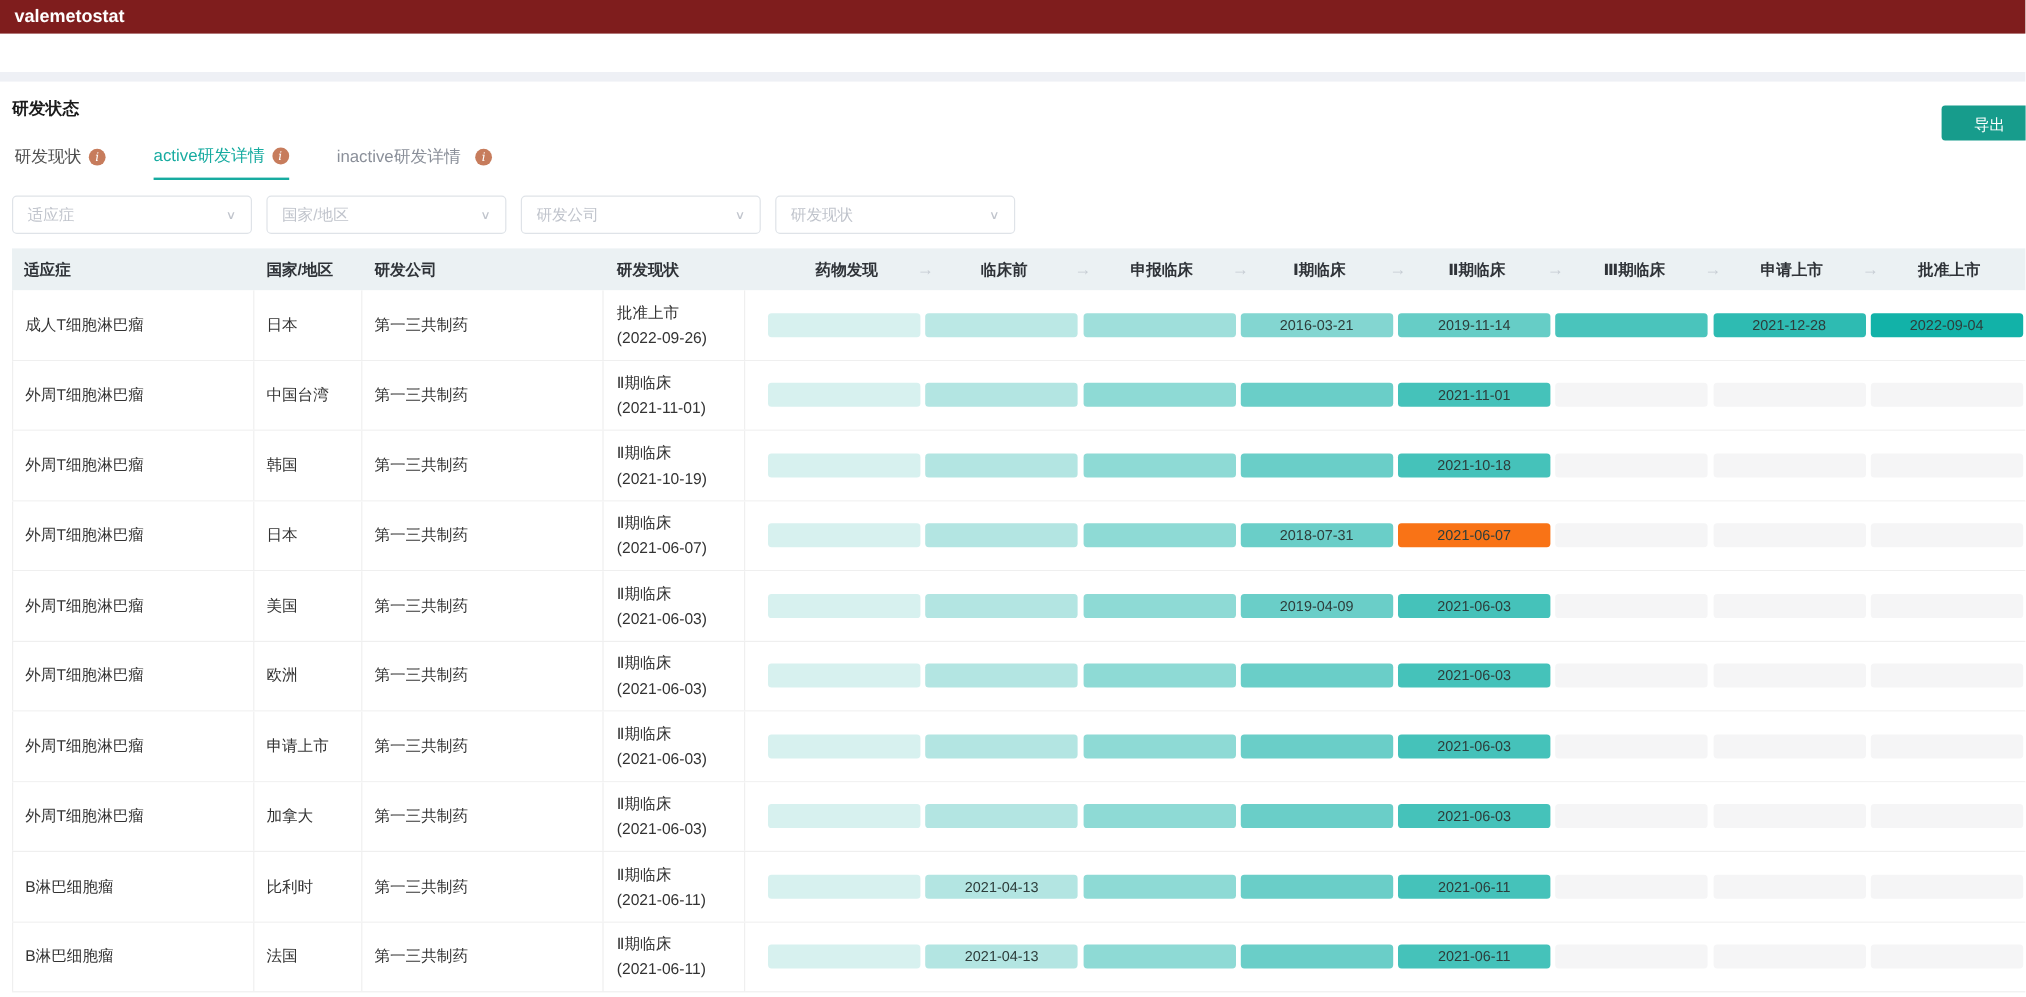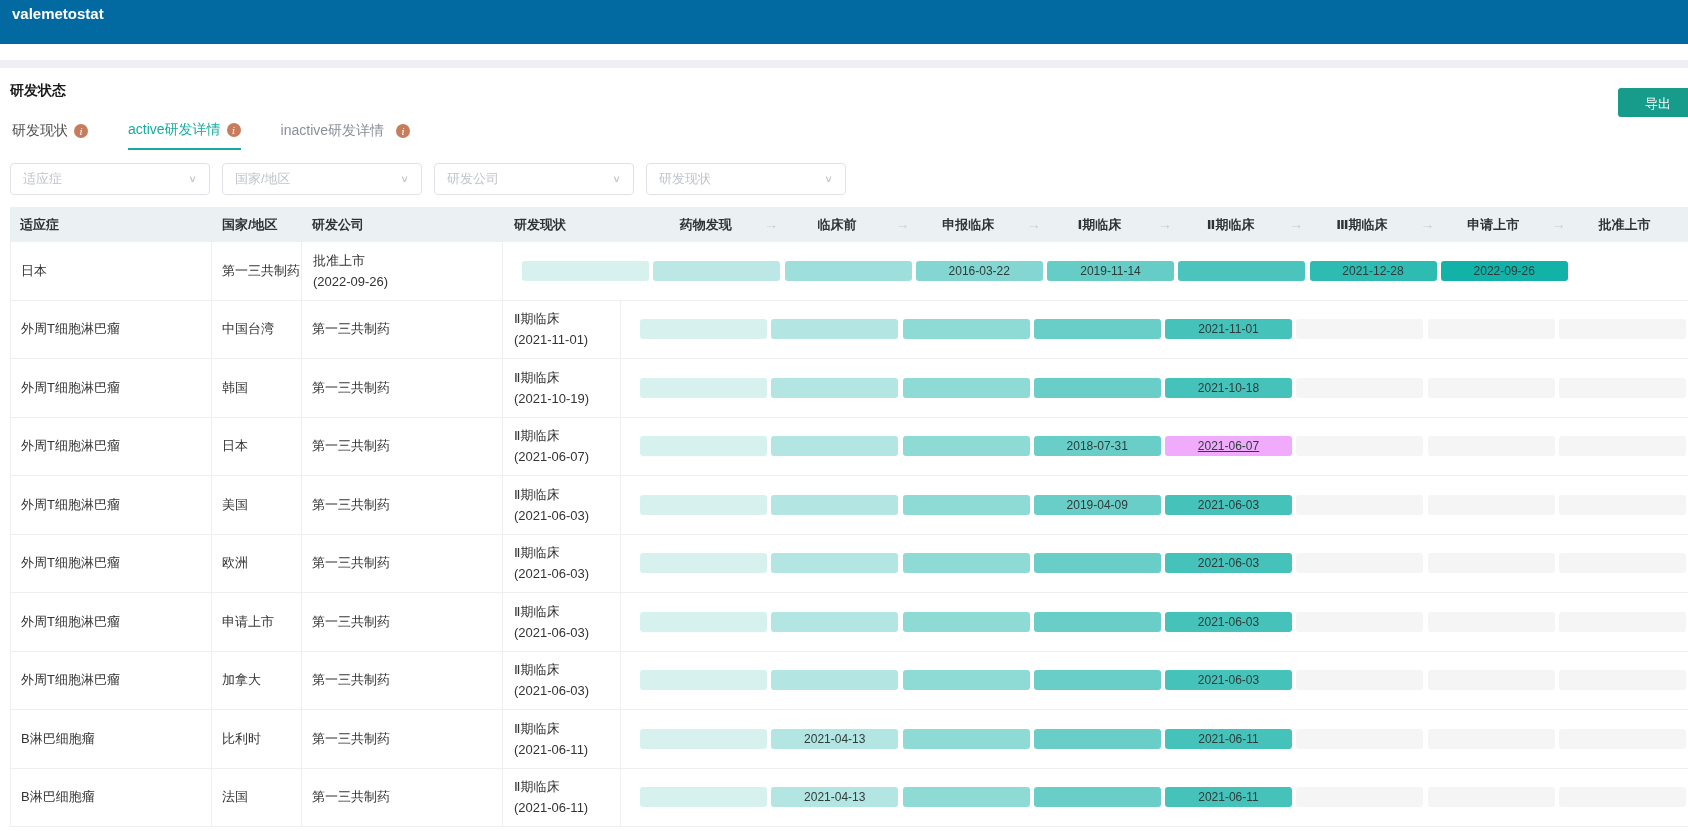--- a/index.html
+++ b/index.html
@@ -3,21 +3,21 @@
 <meta charset="utf-8">
 <style>
   html,body{margin:0;padding:0;}
   body{
     width:1688px;height:831px;overflow:hidden;position:relative;
     background:#ffffff;
     font-family:"Liberation Sans","DejaVu Sans",sans-serif;
     -webkit-font-smoothing:antialiased;
   }
   
-  .topbar{position:absolute;top:0;left:0;width:100%;height:44px;background:#0369a1;}
+  .topbar{position:absolute;top:0;left:0;width:100%;height:28px;background:#7f1d1d;}
   .topbar-title{color:#fff;font-size:15px;font-weight:bold;line-height:28px;padding-left:12px;}
   .gray-strip{position:absolute;top:60px;left:0;width:100%;height:8px;background:#eef0f5;}
 
   .section-title{position:absolute;top:82px;left:10px;font-size:14px;font-weight:bold;color:#1b1b1b;}
 
   .export-btn{position:absolute;top:88px;left:1618px;width:80px;height:29px;background:#179c8c;
     color:#fff;font-size:13px;border:none;border-radius:3px;text-align:center;line-height:29px;cursor:pointer;}
 
   
   .tabs{position:absolute;top:121px;left:12px;display:flex;gap:40px;}
@@ -110,35 +110,36 @@
         <div class="stage-col"><span class="lab">申报临床</span><span class="arrow">→</span></div>
         <div class="stage-col"><span class="lab">Ⅰ期临床</span><span class="arrow">→</span></div>
         <div class="stage-col"><span class="lab">Ⅱ期临床</span><span class="arrow">→</span></div>
         <div class="stage-col"><span class="lab">Ⅲ期临床</span><span class="arrow">→</span></div>
         <div class="stage-col"><span class="lab">申请上市</span><span class="arrow">→</span></div>
         <div class="stage-col"><span class="lab">批准上市</span></div>
       </div>
     </div>
   <div id="tbody">
       <div class="row">
+        <div class="cell">成人T细胞淋巴瘤</div>
         <div class="cell">日本</div>
         <div class="cell">第一三共制药</div>
         <div class="cell status">
           <span>批准上市</span>
           <span>(2022-09-26)</span>
         </div>
         <div class="bars">
           <div class="bar" style="background: rgb(215, 241, 239);"></div>
           <div class="bar" style="background: rgb(187, 232, 229);"></div>
           <div class="bar" style="background: rgb(159, 223, 219);"></div>
-          <div class="bar" style="background: rgb(131, 214, 209);">2016-03-22</div>
+          <div class="bar" style="background: rgb(131, 214, 209);">2016-03-21</div>
           <div class="bar" style="background: rgb(102, 205, 198);">2019-11-14</div>
           <div class="bar" style="background: rgb(74, 196, 188);"></div>
           <div class="bar" style="background: rgb(46, 187, 178);">2021-12-28</div>
-          <div class="bar" style="background: rgb(18, 178, 168);">2022-09-26</div>
+          <div class="bar" style="background: rgb(18, 178, 168);">2022-09-04</div>
         </div>
       </div>
       <div class="row">
         <div class="cell">外周T细胞淋巴瘤</div>
         <div class="cell">中国台湾</div>
         <div class="cell">第一三共制药</div>
         <div class="cell status">
           <span>Ⅱ期临床</span>
           <span>(2021-11-01)</span>
         </div>
@@ -178,21 +179,21 @@
         <div class="cell">第一三共制药</div>
         <div class="cell status">
           <span>Ⅱ期临床</span>
           <span>(2021-06-07)</span>
         </div>
         <div class="bars">
           <div class="bar" style="background: rgb(215, 241, 239);"></div>
           <div class="bar" style="background: rgb(179, 229, 226);"></div>
           <div class="bar" style="background: rgb(142, 218, 213);"></div>
           <div class="bar" style="background: rgb(106, 206, 200);">2018-07-31</div>
-          <div class="bar" style="background: #f0abfc; text-decoration: underline;">2021-06-07</div>
+          <div class="bar" style="background: #f97316;">2021-06-07</div>
           <div class="bar empty"></div>
           <div class="bar empty"></div>
           <div class="bar empty"></div>
         </div>
       </div>
       <div class="row">
         <div class="cell">外周T细胞淋巴瘤</div>
         <div class="cell">美国</div>
         <div class="cell">第一三共制药</div>
         <div class="cell status">

